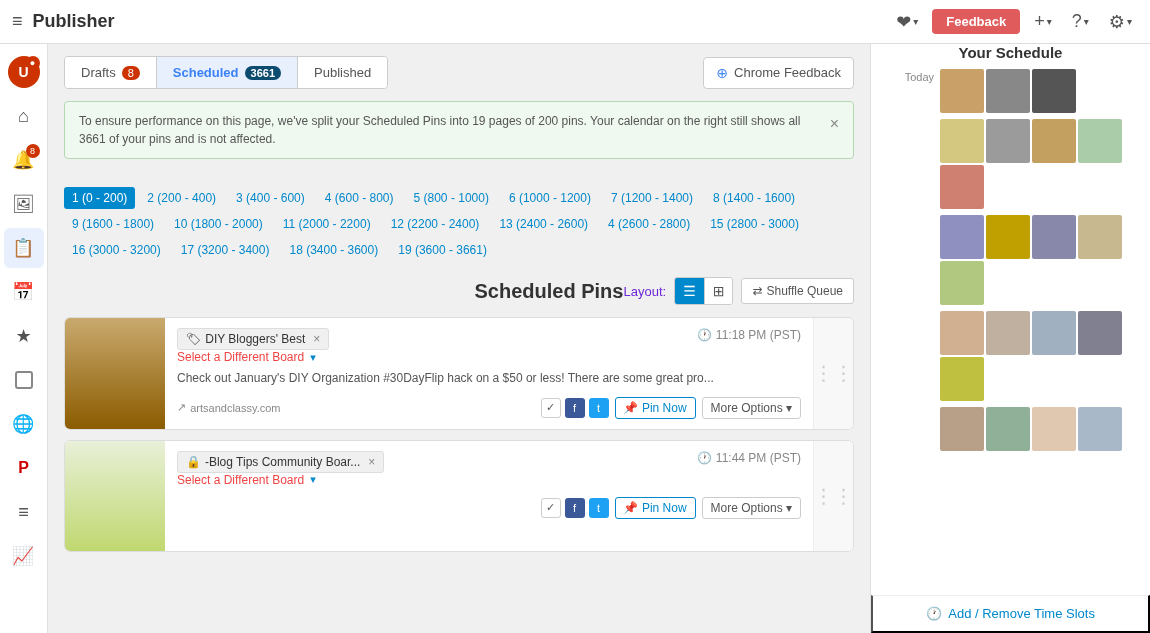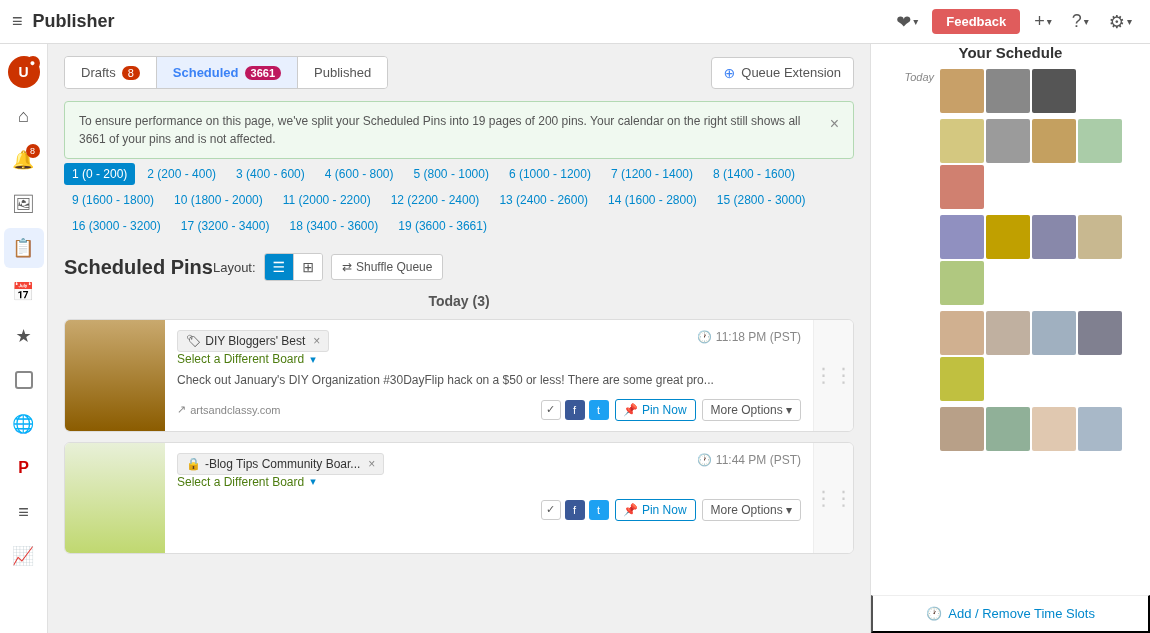--- a/index.html
+++ b/index.html
@@ -28,74 +28,74 @@
     .content { flex: 1; overflow-y: auto; padding: 0; border-radius: 22px; }
     .content-inner { padding: 12px 16px; }
 
     
     .tabs-row { display: flex; align-items: center; justify-content: space-between; margin-bottom: 12px; }
     .tabs { display: flex; gap: 0; border: 1px solid #ccc; border-radius: 4px; overflow: hidden; }
     .tab { padding: 8px 16px; background: #fff; border: none; cursor: pointer; font-size: 13px; color: #555; border-right: 1px solid #ccc; display: flex; align-items: center; gap: 6px; }
     .tab:last-child { border-right: none; }
     .tab.active { background: #e8f0fe; color: #3b82f6; font-weight: 600; }
     .tab-badge { background: #cc3300; color: white; border-radius: 10px; padding: 1px 6px; font-size: 11px; }
-    .tab-badge.blue { background: #be185d; }
+    .tab-badge.blue { background: #0c4a6e; }
     .chrome-ext-btn { background: #fff; border: 1px solid #ccc; border-radius: 4px; padding: 7px 12px; font-size: 13px; color: #555; cursor: pointer; display: flex; align-items: center; gap: 6px; }
 
     
-    .info-banner { background: #f0f9f0; border: 1px solid #b3d9b3; border-radius: 4px; padding: 10px 14px; margin-bottom: 4px; display: flex; justify-content: space-between; align-items: flex-start; color: #555; font-size: 12px; line-height: 1.5; }
+    .info-banner { background: #f0f9f0; border: 1px solid #b3d9b3; border-radius: 4px; padding: 10px 14px; margin-bottom: 28px; display: flex; justify-content: space-between; align-items: flex-start; color: #555; font-size: 12px; line-height: 1.5; }
     .info-banner .close-x { cursor: pointer; color: #888; font-size: 16px; margin-left: 10px; }
 
     
     .page-label { font-weight: 600; font-size: 13px; margin-bottom: 6px; }
     .pagination { display: flex; flex-wrap: wrap; gap: 4px; margin-bottom: 16px; }
     .page-btn { padding: 4px 8px; border-radius: 3px; border: none; cursor: pointer; font-size: 12px; background: none; color: #0088cc; }
     .page-btn.active { background: #0088cc; color: #fff; border-radius: 3px; }
 
     
-    .pins-header { display: flex; align-items: center; justify-content: flex-start; margin-bottom: 12px; }
+    .pins-header { display: flex; align-items: center; justify-content: flex-end; margin-bottom: 12px; margin-left: 11px; }
     .pins-title { font-size: 20px; font-weight: 700; color: #333; }
     .layout-controls { display: flex; align-items: center; gap: 8px; }
-    .layout-label { font-size: 13px; color: #404040; }
+    .layout-label { font-size: 13px; color: #6d28d9; }
     .layout-btns { display: flex; border: 1px solid #ccc; border-radius: 3px; overflow: hidden; }
     .layout-btn { background: #fff; border: none; padding: 5px 8px; cursor: pointer; color: #555; font-size: 14px; border-right: 1px solid #ccc; }
     .layout-btn:last-child { border-right: none; }
     .layout-btn.active { background: #0088cc; color: #fff; }
     .shuffle-btn { background: #fff; border: 1px solid #ccc; border-radius: 3px; padding: 5px 10px; cursor: pointer; font-size: 12px; color: #555; display: flex; align-items: center; gap: 4px; }
 
     
     .day-header { text-align: center; font-size: 14px; font-weight: 600; color: #555; margin-bottom: 10px; }
 
     
     .pin-card { background: #fff; border: 1px solid #ddd; border-radius: 6px; margin-bottom: 10px; display: flex; overflow: hidden; }
     .pin-body { flex: 1; padding: 10px 12px; display: flex; flex-direction: column; gap: 6px; }
     .pin-body-top { display: flex; justify-content: space-between; align-items: flex-start; }
     .board-tag { background: #f0f0f0; border: 1px solid #ddd; border-radius: 3px; padding: 3px 8px; font-size: 12px; color: #333; display: inline-flex; align-items: center; gap: 4px; }
     .board-x { color: #888; cursor: pointer; margin-left: 4px; }
     .pin-time { font-size: 12px; color: #888; display: flex; align-items: center; gap: 4px; }
     .board-select-row { display: flex; align-items: center; gap: 6px; }
-    .board-select-label { font-size: 12px; color: #4d7c0f; cursor: pointer; }
+    .board-select-label { font-size: 12px; color: #ef4444; cursor: pointer; }
     .board-select-arrow { color: #0088cc; font-size: 11px; }
     .pin-desc { font-size: 12px; color: #555; line-height: 1.4; }
     .pin-actions { display: flex; align-items: center; justify-content: space-between; margin-top: 4px; }
     .pin-source { font-size: 11px; color: #888; display: flex; align-items: center; gap: 4px; }
     .pin-share-icons { display: flex; align-items: center; gap: 4px; }
     .share-icon { width: 20px; height: 20px; border-radius: 3px; display: flex; align-items: center; justify-content: center; font-size: 11px; color: white; cursor: pointer; }
     .si-fb { background: #3b5998; }
     .si-check { background: none; border: 1px solid #ccc; color: #555; }
     .si-tw { background: #1da1f2; }
     .pin-now-btn { background: none; border: 1px solid #0088cc; color: #0088cc; border-radius: 3px; padding: 3px 8px; font-size: 12px; cursor: pointer; display: flex; align-items: center; gap: 3px; }
     .more-btn { background: none; border: 1px solid #ccc; color: #555; border-radius: 3px; padding: 3px 8px; font-size: 12px; cursor: pointer; display: flex; align-items: center; gap: 3px; }
     .pin-drag { width: 40px; background: #f8f8f8; display: flex; align-items: center; justify-content: center; color: #ccc; font-size: 20px; cursor: grab; border-left: 1px solid #eee; }
 
     
     .right-panel { width: 280px; background: #fff; border-left: 1px solid #e0e0e0; display: flex; flex-direction: column; flex-shrink: 0; overflow: hidden; }
     .create-pin-btn { background: #4ab9d4; color: #fff; border: none; padding: 12px; font-size: 14px; font-weight: 600; cursor: pointer; text-align: center; display: flex; align-items: center; justify-content: center; gap: 6px; width: calc(100% - 24px); margin: 12px; border-radius: 4px; }
     .your-schedule-title { text-align: center; font-size: 15px; font-weight: 700; color: #333; margin-bottom: 8px; }
-    .schedule-scroll { flex: 1; overflow-y: auto; padding: 0 8px; font-style: italic; }
+    .schedule-scroll { flex: 1; overflow-y: auto; padding: 0 8px; }
     .schedule-row { display: flex; align-items: flex-start; gap: 6px; margin-bottom: 6px; }
     .schedule-date-label { font-size: 11px; color: #888; width: 55px; text-align: right; padding-top: 2px; flex-shrink: 0; }
     .schedule-thumbs { display: flex; flex-wrap: wrap; gap: 2px; flex: 1; }
     .sched-thumb { width: 44px; height: 44px; background: #e0e0e0; border-radius: 2px; overflow: hidden; font-size: 8px; color: #999; display: flex; align-items: center; justify-content: center; }
     .add-slots-btn { background: none; border-top: 1px solid #eee; padding: 10px; text-align: center; font-size: 13px; color: #0088cc; cursor: pointer; display: flex; align-items: center; justify-content: center; gap: 6px; width: 100%; }
     .pin-thumb-placeholder { width: 100px; min-height: 110px; background: #c8c8c8; flex-shrink: 0; }
     .pin-thumb-placeholder.brown { background: linear-gradient(180deg, #c9a96e 0%, #8b5c00 100%); }
     .pin-thumb-placeholder.blog { background: linear-gradient(180deg, #e8f0d8 0%, #c0d870 100%); }
   </style>
 </head>
@@ -169,21 +169,21 @@
           <button class="tab active">
             <span>Scheduled</span>
             <span class="tab-badge blue">3661</span>
           </button>
           <button class="tab">
             <span>Published</span>
           </button>
         </div>
         <button class="chrome-ext-btn">
           <span style="color:#4285f4;font-size:14px">⊕</span>
-          <span>Queue Extension</span>
+          <span>Chrome Feedback</span>
         </button>
       </div>
 
       <div class="info-banner">
         <span>To ensure performance on this page, we've split your Scheduled Pins into 19 pages of 200 pins. Your calendar on the right still shows all 3661 of your pins and is not affected.</span>
         <span class="close-x">×</span>
       </div>
 
       <div class="pagination" id="pagination-container">
           <button class="page-btn active">1 (0 - 200)</button>
@@ -192,21 +192,21 @@
           <button class="page-btn">4 (600 - 800)</button>
           <button class="page-btn">5 (800 - 1000)</button>
           <button class="page-btn">6 (1000 - 1200)</button>
           <button class="page-btn">7 (1200 - 1400)</button>
           <button class="page-btn">8 (1400 - 1600)</button>
           <button class="page-btn">9 (1600 - 1800)</button>
           <button class="page-btn">10 (1800 - 2000)</button>
           <button class="page-btn">11 (2000 - 2200)</button>
           <button class="page-btn">12 (2200 - 2400)</button>
           <button class="page-btn">13 (2400 - 2600)</button>
-          <button class="page-btn">14 (1600 - 2800)</button>
+          <button class="page-btn">4 (2600 - 2800)</button>
           <button class="page-btn">15 (2800 - 3000)</button>
           <button class="page-btn">16 (3000 - 3200)</button>
           <button class="page-btn">17 (3200 - 3400)</button>
           <button class="page-btn">18 (3400 - 3600)</button>
           <button class="page-btn">19 (3600 - 3661)</button>
         </div>
 
       <div class="pins-header">
         <span class="pins-title">Scheduled Pins</span>
         <div class="layout-controls">
@@ -215,21 +215,20 @@
             <button class="layout-btn active">☰</button>
             <button class="layout-btn">⊞</button>
           </div>
           <button class="shuffle-btn">
             <span>⇄</span>
             <span>Shuffle Queue</span>
           </button>
         </div>
       </div>
 
-      <div class="day-header">Today (3)</div>
 
       <div class="pin-card">
         <div class="pin-thumb-placeholder brown"></div>
         <div class="pin-body">
           <div class="pin-body-top">
             <div>
               <span class="board-tag">
                 <span>🏷</span>
                 <span>DIY Bloggers' Best</span>
                 <span class="board-x">×</span>

